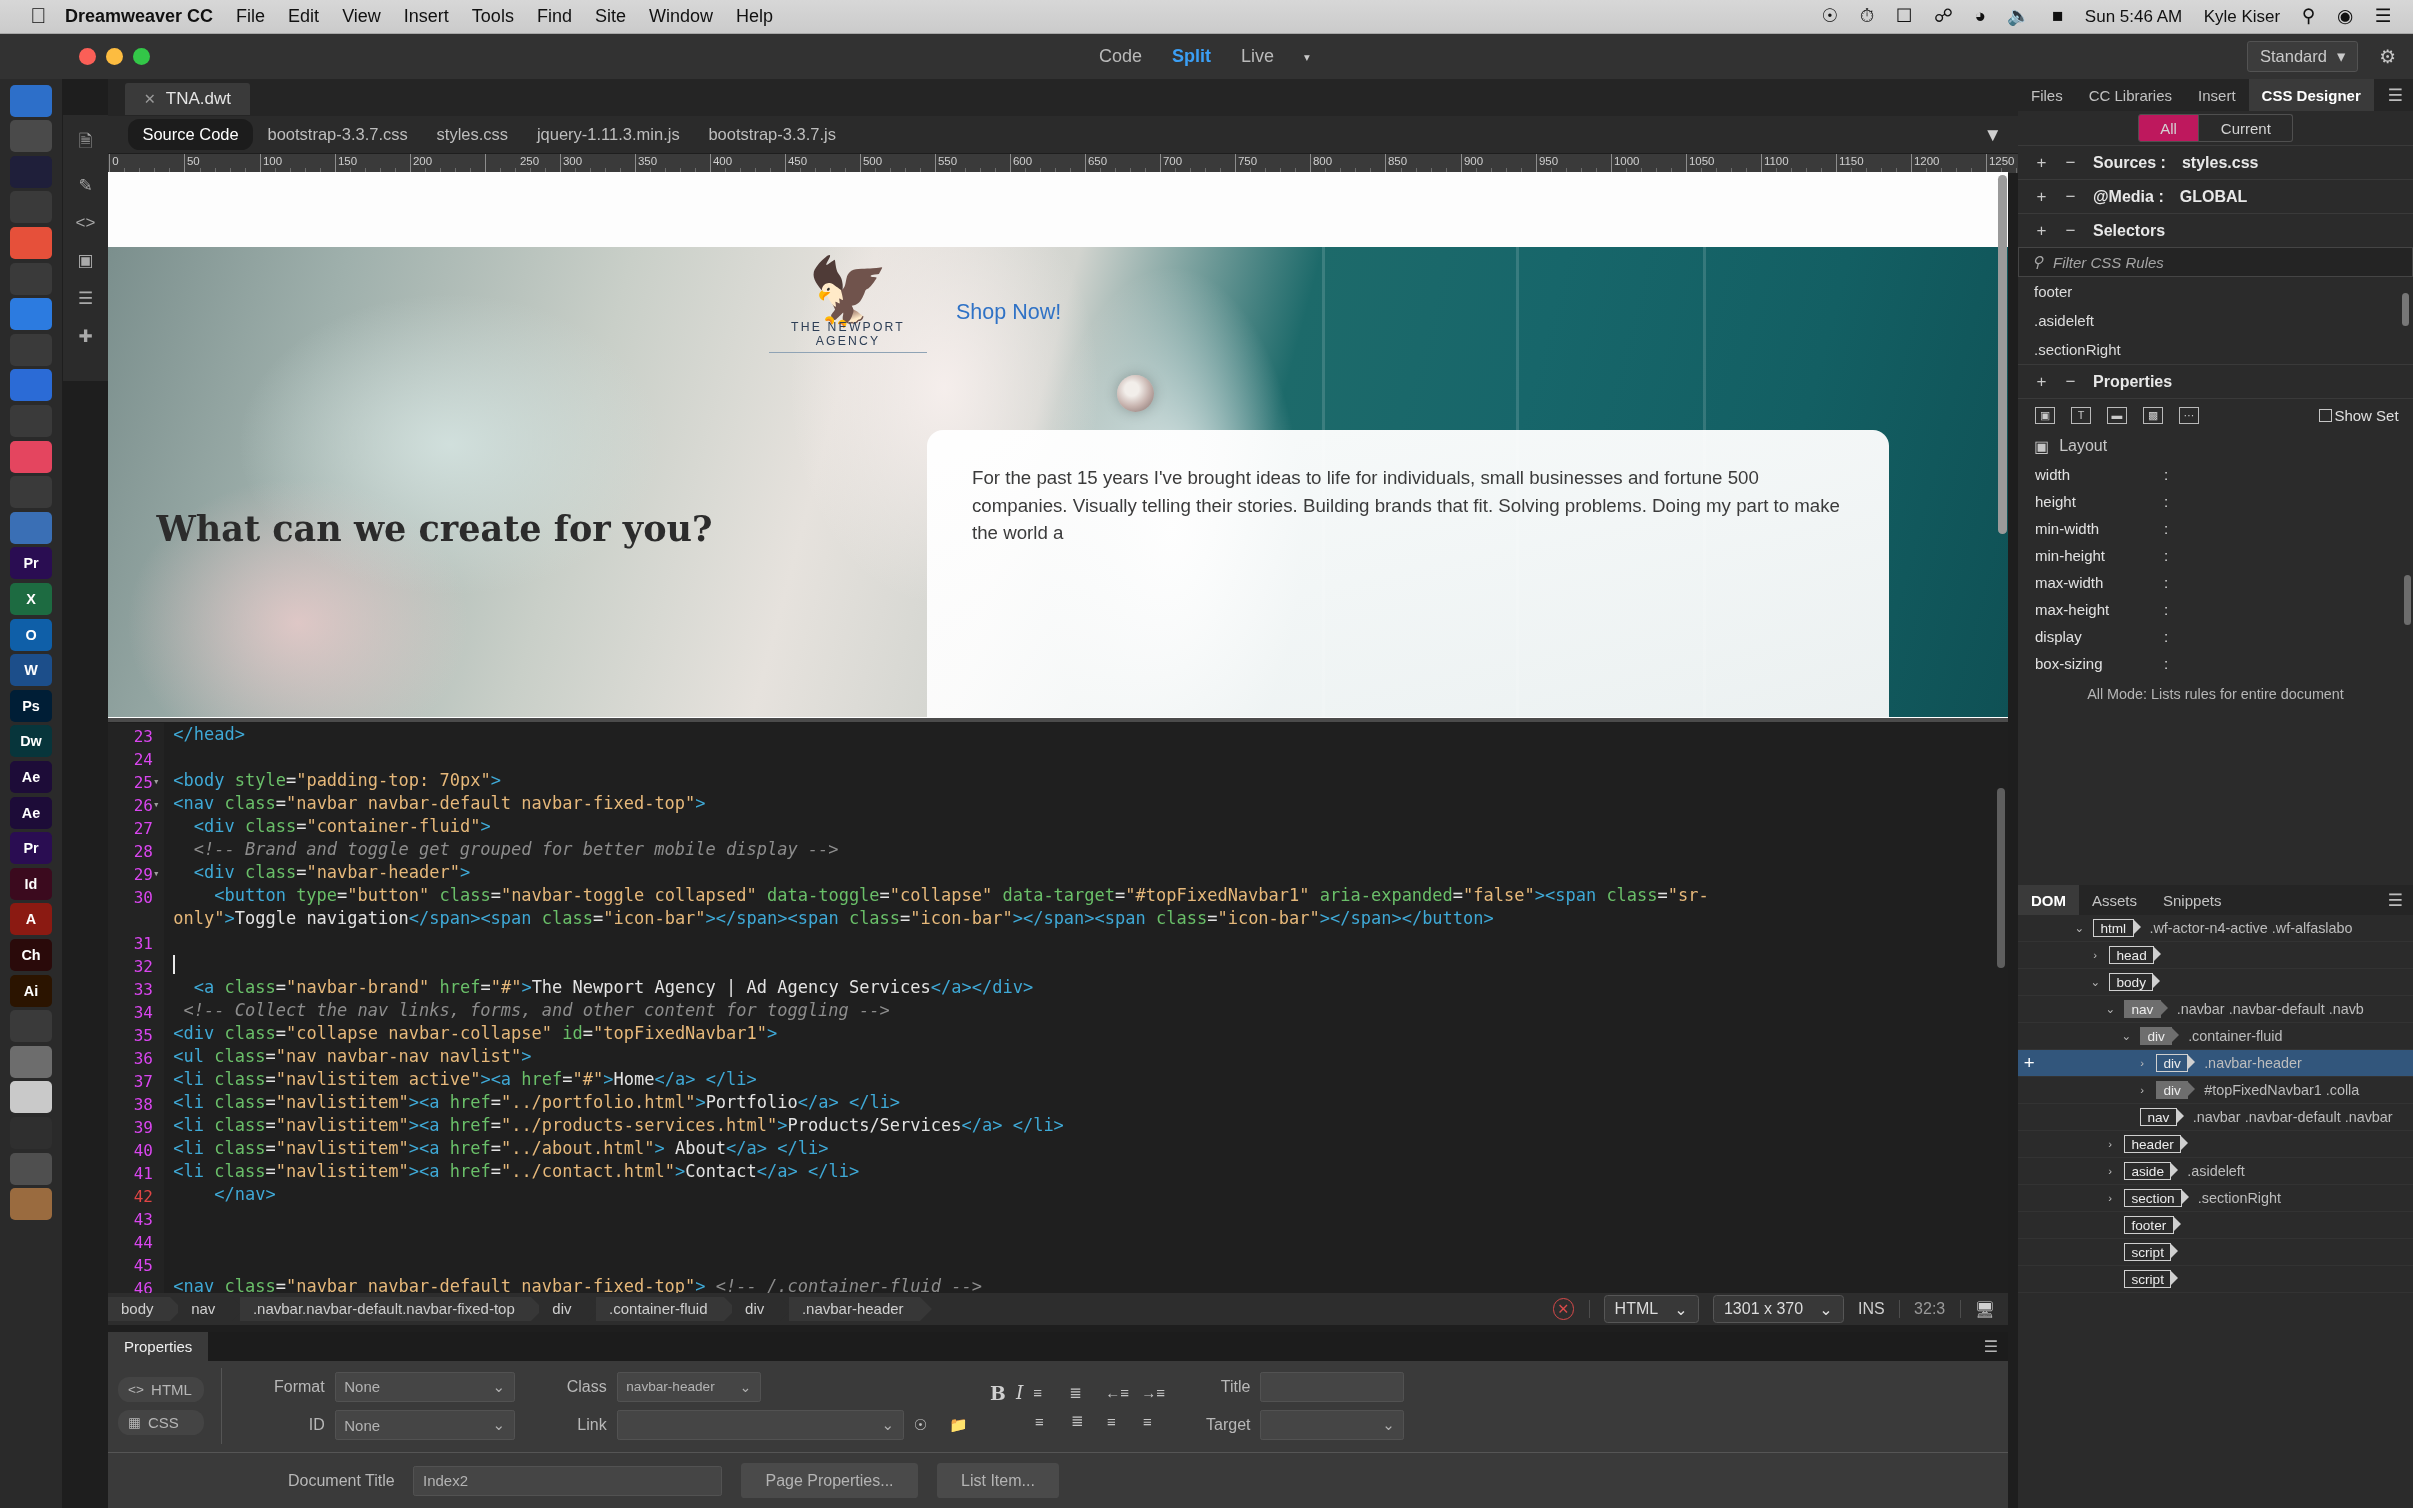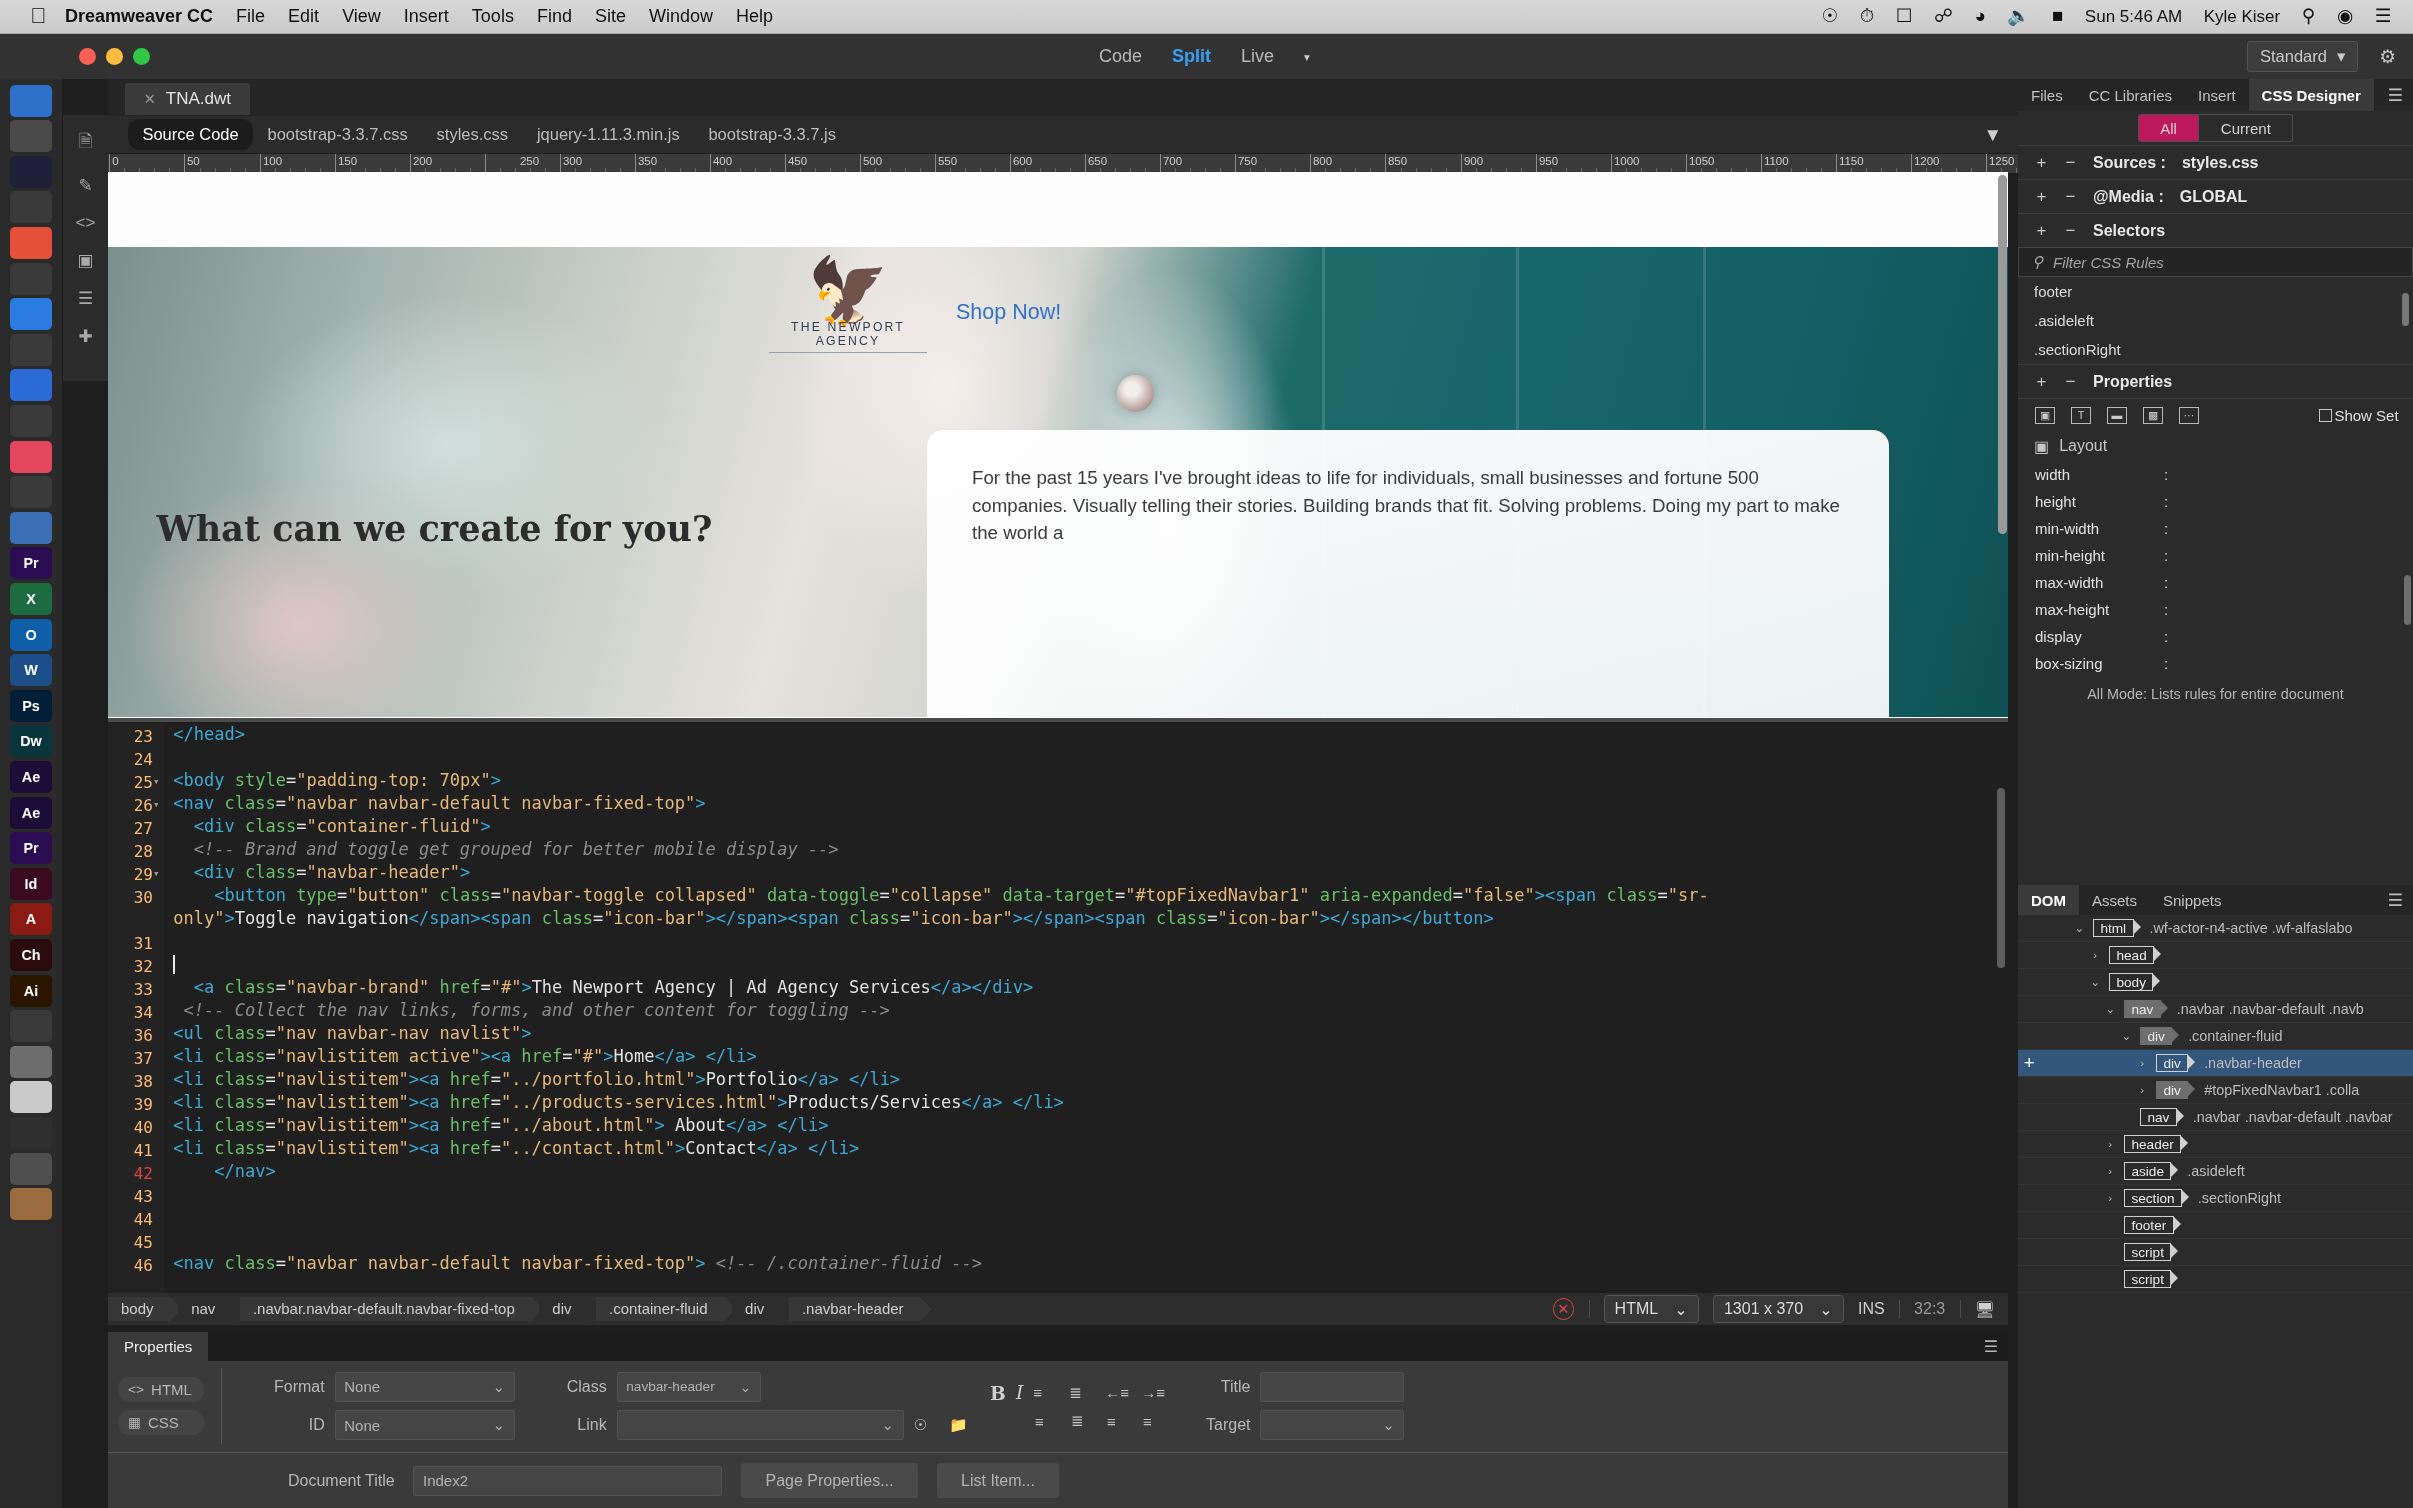--- a/index.html
+++ b/index.html
@@ -153,21 +153,21 @@
 
   
   .codeview {
     position: absolute; top: 723px; left: 108px; width: 1900px; height: 570px;
     background: #1f1f1f; overflow: hidden;
   }
   .gutter { position: absolute; top: 0; left: 0; width: 56px; height: 100%; background: #232323; }
   .codelines { position: absolute; top: 0; left: 0; right: 11.5px; bottom: 0; padding-top: 1.4px; }
   .cl { position: relative; height: 23px; display: flex; align-items: flex-start;
        font-family: "DejaVu Sans Mono", monospace; font-size: 17px; white-space: pre; }
-  .ln-no { width: 45px; text-align: right; color: #fdba74; font-size: 16px; flex: 0 0 45px; padding-top: 2.2px; }
+  .ln-no { width: 45px; text-align: right; color: #d946ef; font-size: 16px; flex: 0 0 45px; padding-top: 2.2px; }
   .fold { width: 16px; color: #9c9c9c; font-size: 10.8px; flex: 0 0 16px; padding-top: 4.3px; }
   .ctext { flex: 1; color: #d6d6d6; padding-left: 4.3px; overflow: hidden; }
   .cl.err .ln-no { color: #e04545; }
   .tg { color: #3fa9d6; }      
   .at { color: #6abf69; }      
   .st { color: #e6b87a; }      
   .cm { color: #8d8d8d; font-style: italic; } 
   .tx { color: #e3e3e3; }      
   .caret { display: inline-block; width: 1.4px; height: 18.7px; background: #e9e9e9; vertical-align: -3.6px; }
   .code-vscroll { position: absolute; right: 2.9px; top: 65px; width: 8.6px; height: 180px; background: #5e5e5e; border-radius: 4.3px; }
@@ -602,20 +602,21 @@
         <div class="cl"><span class="ln-no">26</span><span class="fold">▾</span><span class="ctext"><span class="tg">&lt;nav </span><span class="at">class</span><span class="tx">=</span><span class="st">"navbar navbar-default navbar-fixed-top"</span><span class="tg">&gt;</span></span></div>
         <div class="cl"><span class="ln-no">27</span><span class="fold"></span><span class="ctext"><span class="tg">  &lt;div </span><span class="at">class</span><span class="tx">=</span><span class="st">"container-fluid"</span><span class="tg">&gt;</span></span></div>
         <div class="cl"><span class="ln-no">28</span><span class="fold"></span><span class="ctext"><span class="cm">  &lt;!-- Brand and toggle get grouped for better mobile display --&gt;</span></span></div>
         <div class="cl"><span class="ln-no">29</span><span class="fold">▾</span><span class="ctext"><span class="tg">  &lt;div </span><span class="at">class</span><span class="tx">=</span><span class="st">"navbar-header"</span><span class="tg">&gt;</span></span></div>
         <div class="cl"><span class="ln-no">30</span><span class="fold"></span><span class="ctext"><span class="tg">    &lt;button </span><span class="at">type</span><span class="tx">=</span><span class="st">"button"</span><span class="at"> class</span><span class="tx">=</span><span class="st">"navbar-toggle collapsed"</span><span class="at"> data-toggle</span><span class="tx">=</span><span class="st">"collapse"</span><span class="at"> data-target</span><span class="tx">=</span><span class="st">"#topFixedNavbar1"</span><span class="at"> aria-expanded</span><span class="tx">=</span><span class="st">"false"</span><span class="tg">&gt;&lt;span </span><span class="at">class</span><span class="tx">=</span><span class="st">"sr-</span></span></div>
         <div class="cl"><span class="ln-no"></span><span class="fold"></span><span class="ctext"><span class="st">only"</span><span class="tg">&gt;</span><span class="tx">Toggle navigation</span><span class="tg">&lt;/span&gt;&lt;span </span><span class="at">class</span><span class="tx">=</span><span class="st">"icon-bar"</span><span class="tg">&gt;&lt;/span&gt;&lt;span </span><span class="at">class</span><span class="tx">=</span><span class="st">"icon-bar"</span><span class="tg">&gt;&lt;/span&gt;&lt;span </span><span class="at">class</span><span class="tx">=</span><span class="st">"icon-bar"</span><span class="tg">&gt;&lt;/span&gt;&lt;/button&gt;</span></span></div>
         <div class="cl"><span class="ln-no">31</span><span class="fold"></span><span class="ctext"></span></div>
         <div class="cl"><span class="ln-no">32</span><span class="fold"></span><span class="ctext"><span class="caret"></span></span></div>
         <div class="cl"><span class="ln-no">33</span><span class="fold"></span><span class="ctext"><span class="tg">  &lt;a </span><span class="at">class</span><span class="tx">=</span><span class="st">"navbar-brand"</span><span class="at"> href</span><span class="tx">=</span><span class="st">"#"</span><span class="tg">&gt;</span><span class="tx">The Newport Agency | Ad Agency Services</span><span class="tg">&lt;/a&gt;&lt;/div&gt;</span></span></div>
         <div class="cl"><span class="ln-no">34</span><span class="fold"></span><span class="ctext"><span class="cm"> &lt;!-- Collect the nav links, forms, and other content for toggling --&gt;</span></span></div>
+        <div class="cl"><span class="ln-no">35</span><span class="fold"></span><span class="ctext"><span class="tg">&lt;div </span><span class="at">class</span><span class="tx">=</span><span class="st">"collapse navbar-collapse"</span><span class="at"> id</span><span class="tx">=</span><span class="st">"topFixedNavbar1"</span><span class="tg">&gt;</span></span></div>
         <div class="cl"><span class="ln-no">36</span><span class="fold"></span><span class="ctext"><span class="tg">&lt;ul </span><span class="at">class</span><span class="tx">=</span><span class="st">"nav navbar-nav navlist"</span><span class="tg">&gt;</span></span></div>
         <div class="cl"><span class="ln-no">37</span><span class="fold"></span><span class="ctext"><span class="tg">&lt;li </span><span class="at">class</span><span class="tx">=</span><span class="st">"navlistitem active"</span><span class="tg">&gt;&lt;a </span><span class="at">href</span><span class="tx">=</span><span class="st">"#"</span><span class="tg">&gt;</span><span class="tx">Home</span><span class="tg">&lt;/a&gt; &lt;/li&gt;</span></span></div>
         <div class="cl"><span class="ln-no">38</span><span class="fold"></span><span class="ctext"><span class="tg">&lt;li </span><span class="at">class</span><span class="tx">=</span><span class="st">"navlistitem"</span><span class="tg">&gt;&lt;a </span><span class="at">href</span><span class="tx">=</span><span class="st">"../portfolio.html"</span><span class="tg">&gt;</span><span class="tx">Portfolio</span><span class="tg">&lt;/a&gt; &lt;/li&gt;</span></span></div>
         <div class="cl"><span class="ln-no">39</span><span class="fold"></span><span class="ctext"><span class="tg">&lt;li </span><span class="at">class</span><span class="tx">=</span><span class="st">"navlistitem"</span><span class="tg">&gt;&lt;a </span><span class="at">href</span><span class="tx">=</span><span class="st">"../products-services.html"</span><span class="tg">&gt;</span><span class="tx">Products/Services</span><span class="tg">&lt;/a&gt; &lt;/li&gt;</span></span></div>
         <div class="cl"><span class="ln-no">40</span><span class="fold"></span><span class="ctext"><span class="tg">&lt;li </span><span class="at">class</span><span class="tx">=</span><span class="st">"navlistitem"</span><span class="tg">&gt;&lt;a </span><span class="at">href</span><span class="tx">=</span><span class="st">"../about.html"</span><span class="tg">&gt; </span><span class="tx">About</span><span class="tg">&lt;/a&gt; &lt;/li&gt;</span></span></div>
         <div class="cl"><span class="ln-no">41</span><span class="fold"></span><span class="ctext"><span class="tg">&lt;li </span><span class="at">class</span><span class="tx">=</span><span class="st">"navlistitem"</span><span class="tg">&gt;&lt;a </span><span class="at">href</span><span class="tx">=</span><span class="st">"../contact.html"</span><span class="tg">&gt;</span><span class="tx">Contact</span><span class="tg">&lt;/a&gt; &lt;/li&gt;</span></span></div>
         <div class="cl err"><span class="ln-no">42</span><span class="fold"></span><span class="ctext"><span class="tg">    &lt;/nav&gt;</span></span></div>
         <div class="cl"><span class="ln-no">43</span><span class="fold"></span><span class="ctext"></span></div>
         <div class="cl"><span class="ln-no">44</span><span class="fold"></span><span class="ctext"></span></div>
         <div class="cl"><span class="ln-no">45</span><span class="fold"></span><span class="ctext"></span></div>

